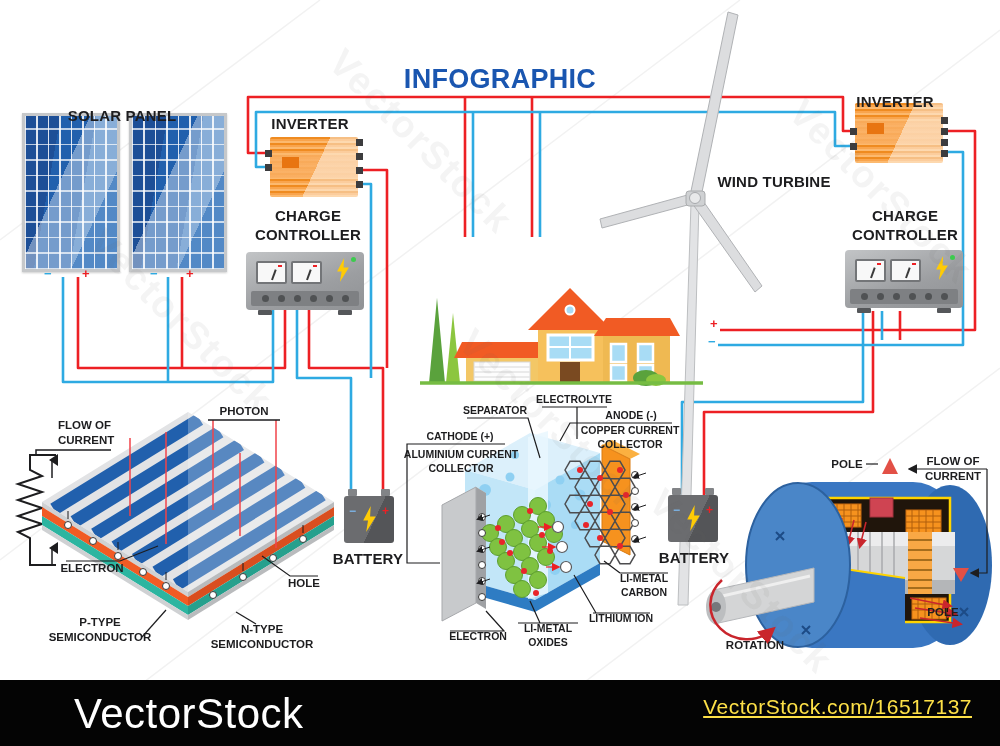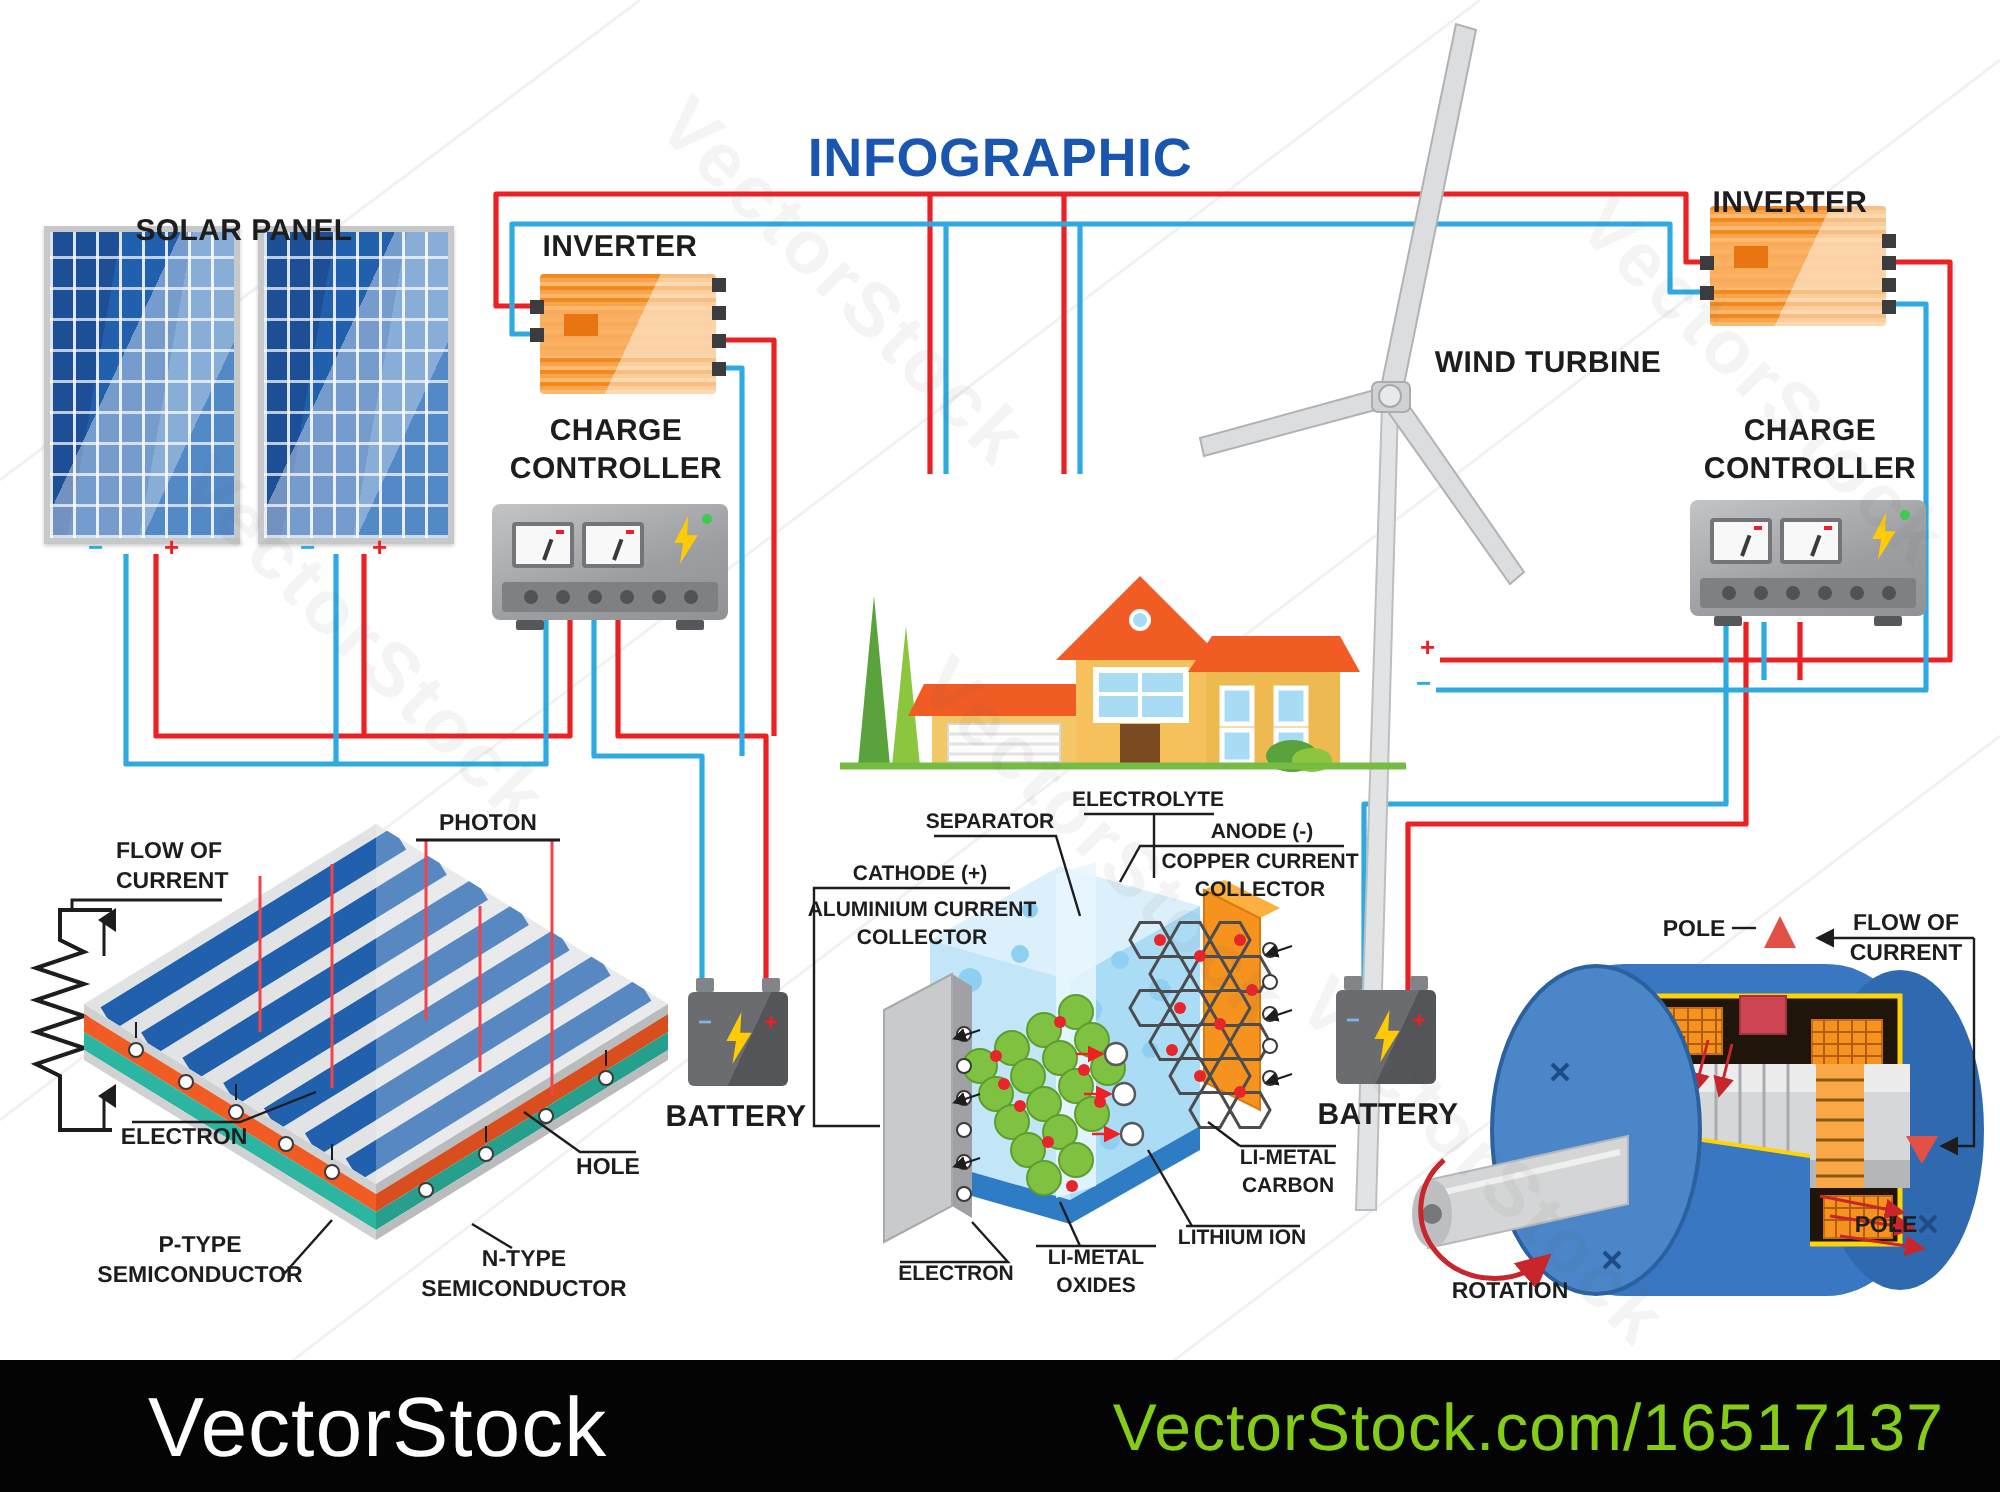--- a/index.html
+++ b/index.html
@@ -47,21 +47,21 @@
        background:linear-gradient(115deg,#6b6c6f 58%,#545558 58%);}
   .bat .post{position:absolute;top:-7px;width:9px;height:7px;background:#828487;border-radius:1px;}
   .bat .bolt{left:18px;top:10px;width:15px;height:26px;}
   .bat .bm{position:absolute;left:5px;top:8px;font-size:12px;font-weight:bold;color:#7db5e8;}
   .bat .bp{position:absolute;right:5px;top:8px;font-size:12px;font-weight:bold;color:#ed2024;}
   svg{position:absolute;overflow:visible;}
   svg text{font-family:"Liberation Sans",sans-serif;font-weight:bold;fill:#1d1d1f;}
   
   #footer{position:absolute;left:0;bottom:0;width:1000px;height:66px;background:#040404;z-index:10;}
   #brand{position:absolute;left:74px;top:10px;color:#fff;font-size:42px;letter-spacing:.5px;}
-  #furl{position:absolute;right:28px;top:15px;color:#84cc16;font-size:33px;letter-spacing:.5px;}
+  #furl{position:absolute;right:28px;top:15px;color:#fde047;font-size:21px;letter-spacing:.5px;text-decoration:underline;}
   
   .wm{position:absolute;font-size:38px;font-weight:bold;color:rgba(100,100,100,.07);
       transform:rotate(45deg);letter-spacing:2px;z-index:9;pointer-events:none;}
 </style>
 </head>
 <body>
 
 <div id="canvas">
 
   <span class="wm" style="left:60px;top:300px">VectorStock</span>

